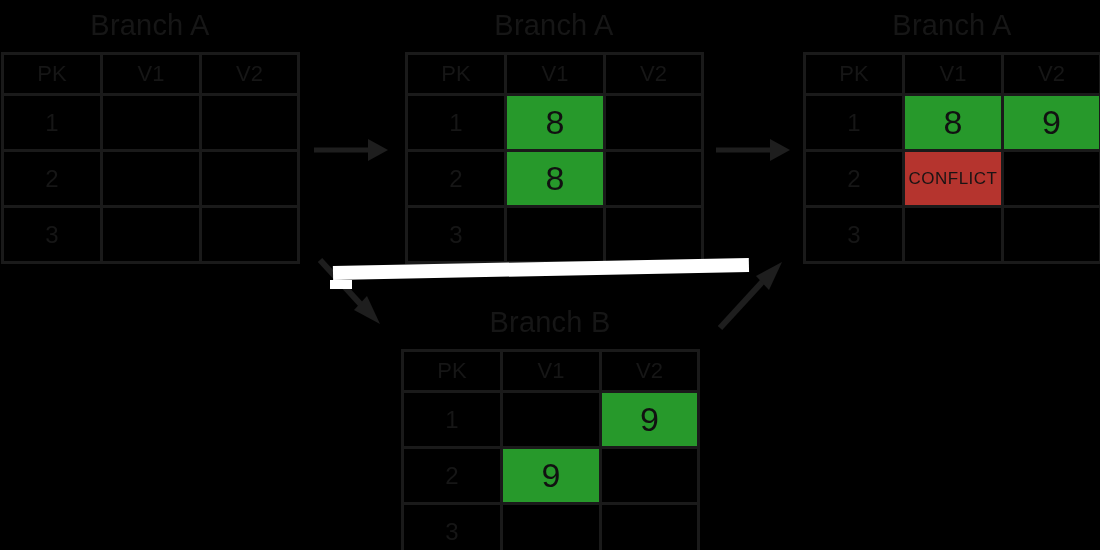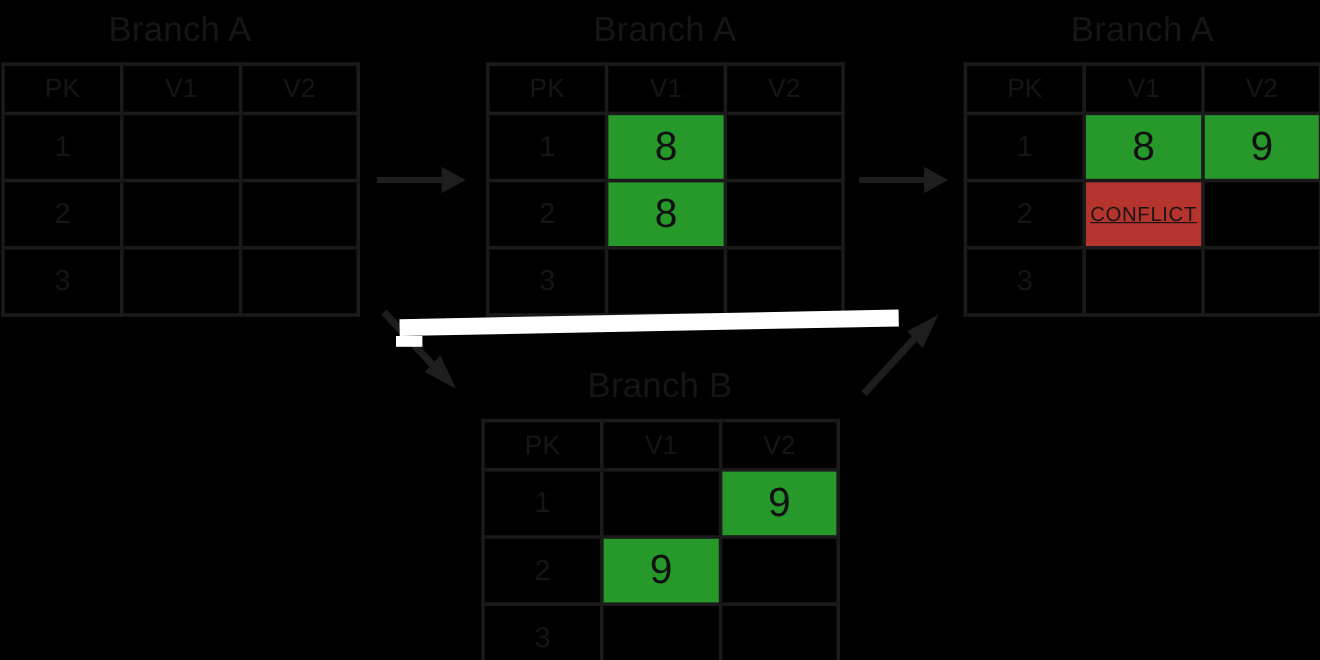--- a/index.html
+++ b/index.html
@@ -70,21 +70,20 @@
     font-size: 34px !important;
     border-color: #1a1a1a !important;
   }
 
   td.cell-red {
     background: #b5342e !important;
     color: #1a1414 !important;
     font-size: 17px !important;
     letter-spacing: 0.5px;
     border-color: #1a1a1a !important;
-    text-decoration: underline;
   }
 
   .arrow {
     position: absolute;
     pointer-events: none;
   }
 
   .white-band {
     position: absolute;
     background: #ffffff;

